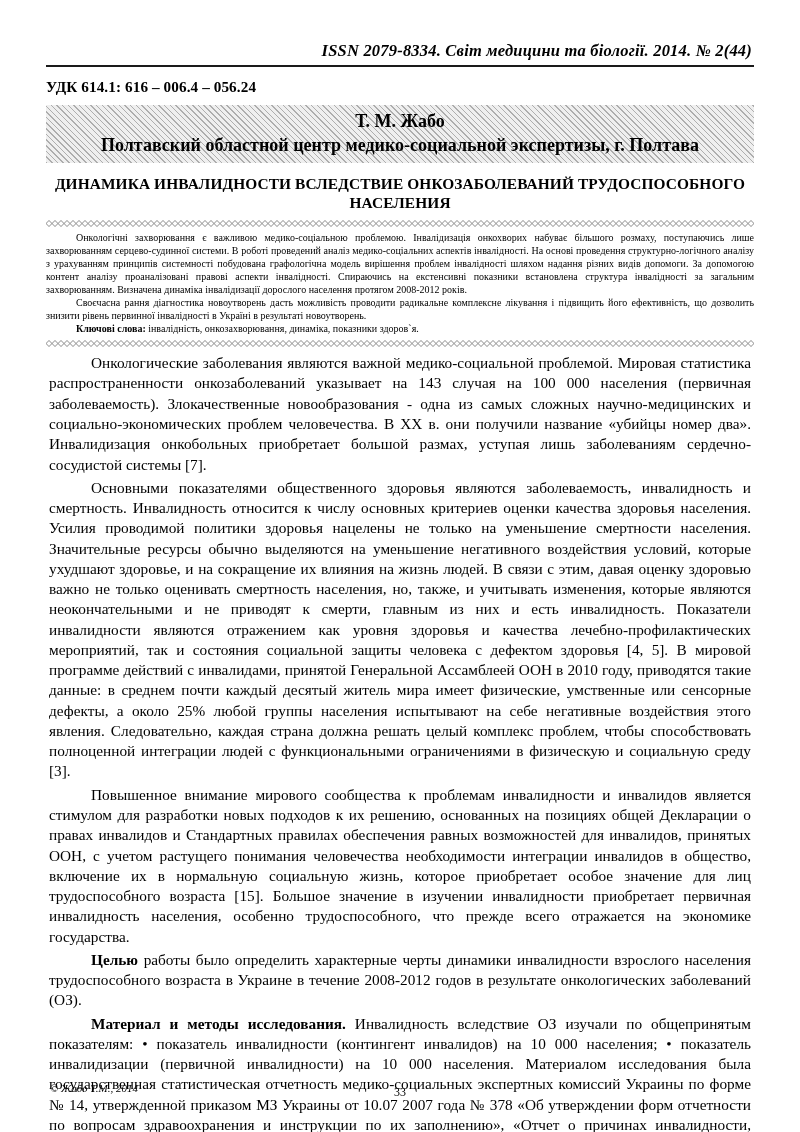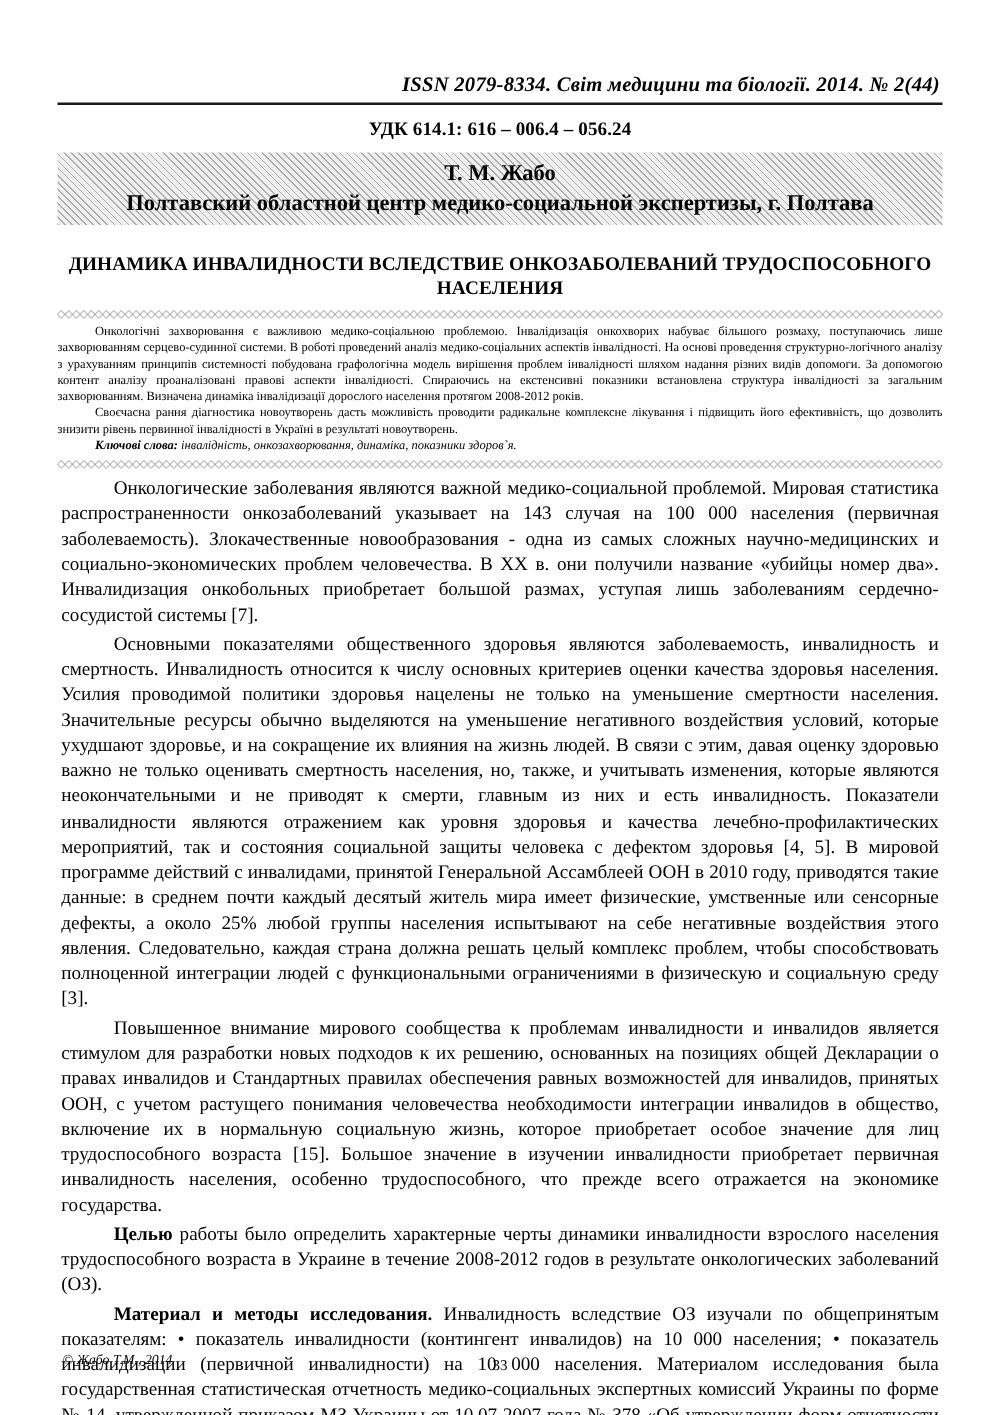--- a/index.html
+++ b/index.html
@@ -24,36 +24,35 @@
     padding: 0 46px;
   }
 
   
   .running-head {
     text-align: right;
     font-style: italic;
     font-weight: bold;
     font-size: 16.5px;
     letter-spacing: 0.2px;
-    padding-top: 59px;
+    padding-top: 42px;
     padding-right: 2px;
     line-height: 1.1;
   }
   .rule-thick {
     border-top: 2.2px solid #1a1a1a;
     margin-top: 5px;
   }
 
   
   .udc {
     font-weight: bold;
     font-size: 15.2px;
     margin-top: 11px;
     letter-spacing: 0.1px;
-    text-align: center;
   }
 
   
   .author-block {
     margin-top: 9px;
     padding: 4px 0 5px 0;
     text-align: center;
     background-color: #efefef;
     background-image: repeating-linear-gradient(
       45deg,
@@ -73,21 +72,21 @@
     font-size: 18px;
     line-height: 1.35;
   }
 
   
   .article-title {
     text-align: center;
     font-weight: bold;
     font-size: 15.4px;
     line-height: 1.28;
-    margin-top: 22px;
+    margin-top: 11px;
     letter-spacing: 0.1px;
   }
 
   
   .wave-sep {
     height: 9px;
     margin: 6px 0 3px 0;
     background-repeat: repeat-x;
     background-position: center;
     background-size: 6px 7px;
@@ -101,21 +100,21 @@
   .abstract {
     font-size: 10px;
     line-height: 1.30;
     text-align: justify;
     text-justify: inter-word;
   }
   .abstract p {
     margin: 0;
     text-indent: 30px;
   }
-  .keywords { margin: 0; text-indent: 30px; font-style: italic; }
+  .keywords { margin: 0; text-indent: 30px; }
   .keywords b { font-weight: bold; }
 
   
   .body-text {
     font-size: 15.3px;
     line-height: 1.325;
     text-align: justify;
     text-justify: inter-word;
     margin-top: 5px;
   }

